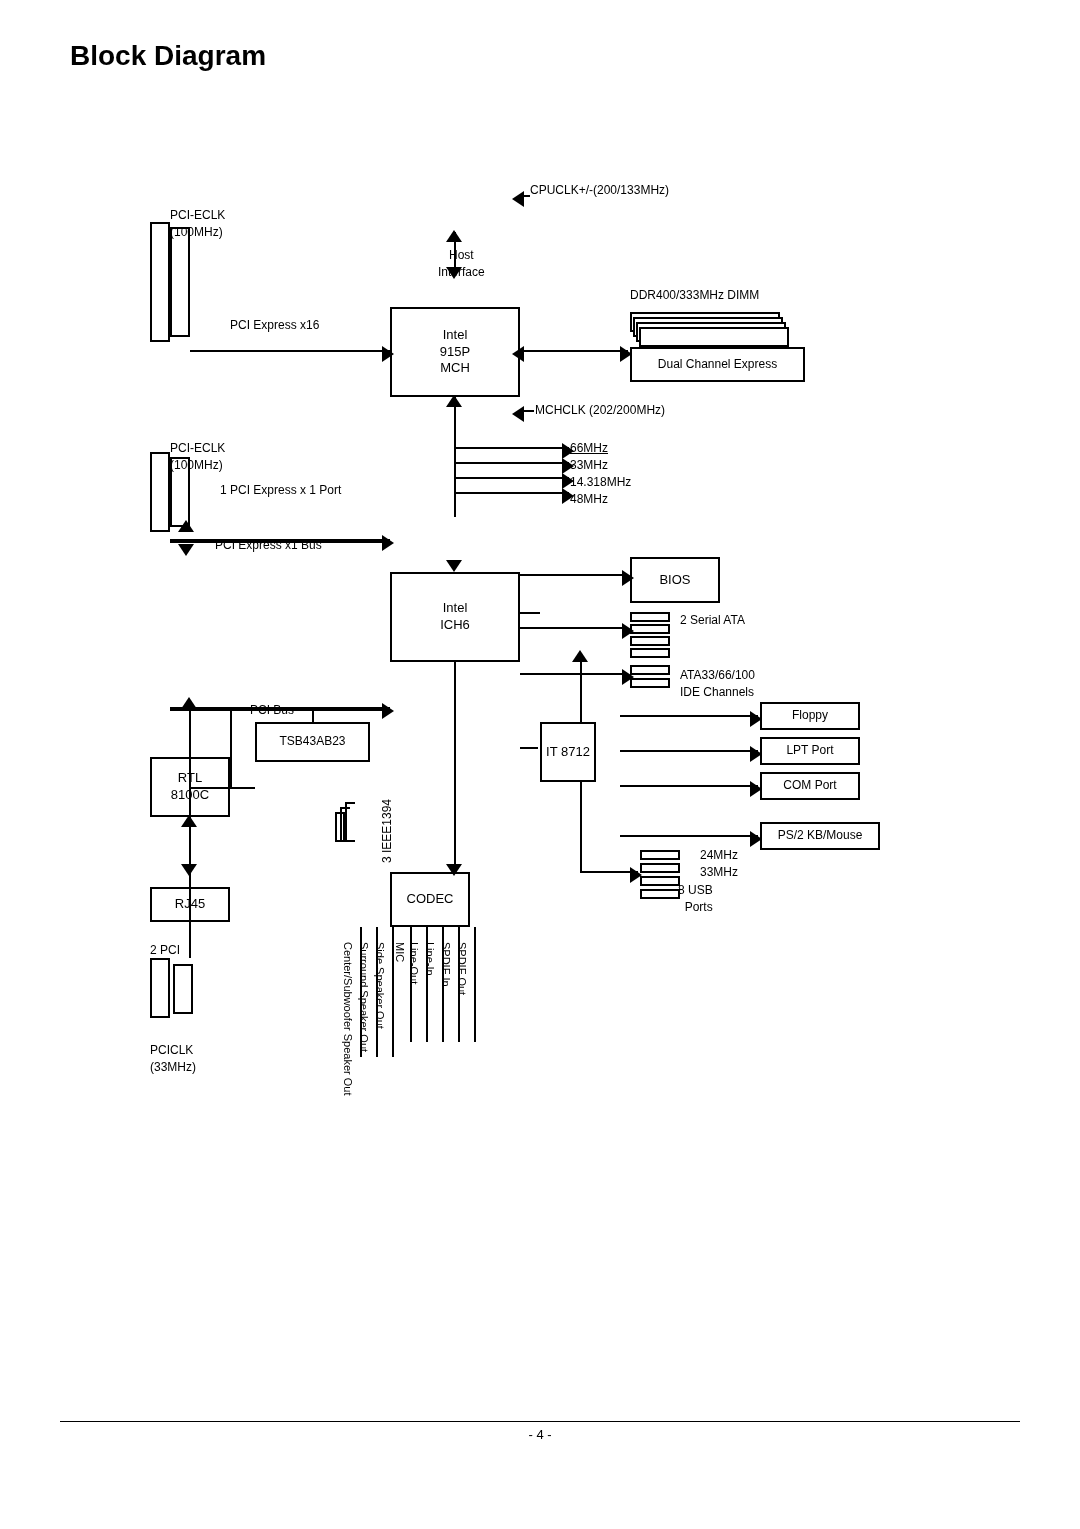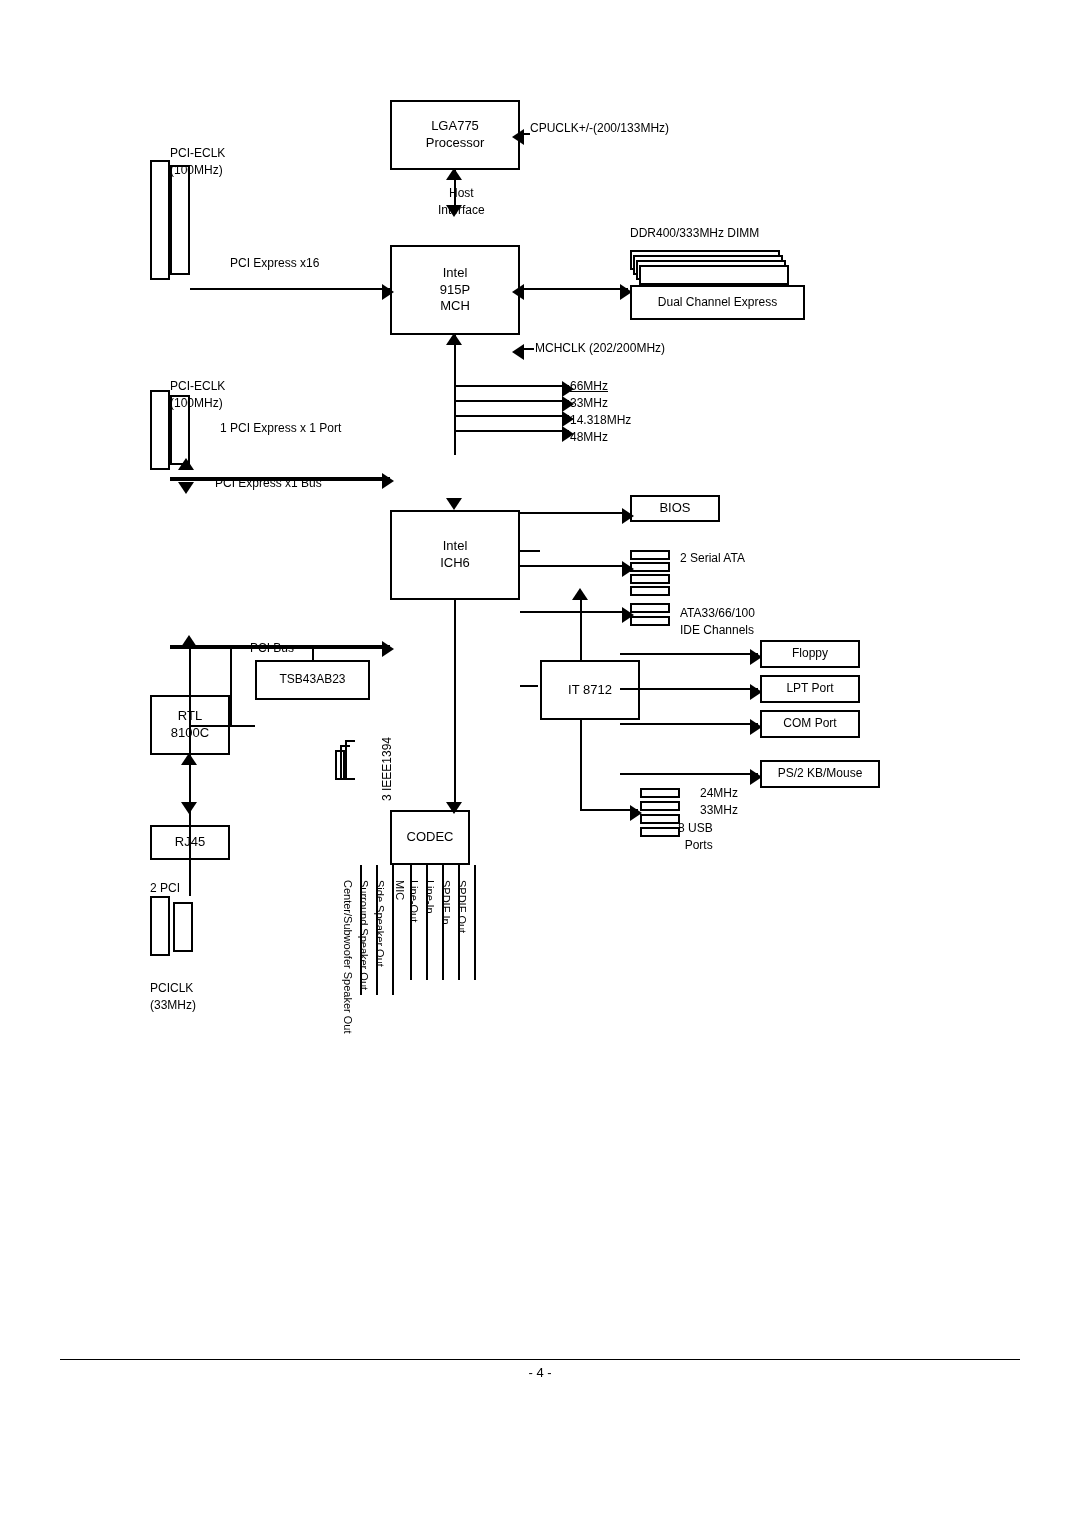--- a/index.html
+++ b/index.html
@@ -122,26 +122,24 @@
     .rotated-text {
       position: absolute;
       white-space: nowrap;
       transform-origin: center center;
     }
   </style>
 </head>
 <body>
 
 <div class="page">
+  <div class="page-title">Block Diagram</div>
 
   <div class="diagram-container">
 
-    <div class="box" style="left:330px; top:60px; width:130px; height:70px; font-size:13px;">
-      <span>LGA775<br>Processor</span>
-    </div>
 
     <div class="label" style="left:470px; top:80px; font-size:12px;">CPUCLK+/-(200/133MHz)</div>
 
     <div class="line-h" style="left:460px; top:93px; width:10px;"></div>
     <div class="arrow-left" style="left:452px; top:89px;"></div>
 
     <div class="label" style="left:378px; top:145px; font-size:12px; text-align:center;">Host<br>Interface</div>
 
     <div class="line-v" style="left:394px; top:130px; height:40px;"></div>
     <div class="arrow-down" style="left:386px; top:165px;"></div>
@@ -215,21 +213,21 @@
     <div class="arrow-up" style="left:118px; top:418px;"></div>
     <div class="arrow-down" style="left:118px; top:442px;"></div>
 
     <div class="box" style="left:330px; top:470px; width:130px; height:90px; font-size:13px;">
       <span>Intel<br>ICH6</span>
     </div>
 
     <div class="arrow-down" style="left:386px; top:458px;"></div>
     <div class="arrow-up" style="left:386px; top:293px;"></div>
 
-    <div class="box" style="left:570px; top:455px; width:90px; height:27px; font-size:13px;">
+    <div class="box" style="left:570px; top:455px; width:90px; height:46px; font-size:13px;">
       <span>BIOS</span>
     </div>
 
     <div class="line-h" style="left:460px; top:472px; width:108px;"></div>
     <div class="arrow-right" style="left:562px; top:468px;"></div>
 
     <div class="label" style="left:620px; top:510px; font-size:12px;">2 Serial ATA</div>
     <div style="position:absolute; left:570px; top:510px; width:40px; height:10px; border:2px solid #000;"></div>
     <div style="position:absolute; left:570px; top:522px; width:40px; height:10px; border:2px solid #000;"></div>
     <div style="position:absolute; left:570px; top:534px; width:40px; height:10px; border:2px solid #000;"></div>
@@ -243,21 +241,21 @@
     <div style="position:absolute; left:570px; top:576px; width:40px; height:10px; border:2px solid #000;"></div>
 
     <div class="line-h" style="left:460px; top:571px; width:108px;"></div>
     <div class="arrow-right" style="left:562px; top:567px;"></div>
 
     <div class="label" style="left:190px; top:600px; font-size:12px;">PCI Bus</div>
 
     <div class="line-thick-h" style="left:110px; top:605px; width:220px; height:4px;"></div>
     <div class="arrow-right" style="left:322px; top:601px;"></div>
 
-    <div class="box" style="left:480px; top:620px; width:100px; height:60px; font-size:13px;">
+    <div class="box" style="left:480px; top:620px; width:56px; height:60px; font-size:13px;">
       <span>IT 8712</span>
     </div>
 
     <div class="line-h" style="left:460px; top:645px; width:18px;"></div>
 
     <div class="box" style="left:700px; top:600px; width:100px; height:28px; font-size:12px;">
       <span>Floppy</span>
     </div>
 
     <div class="box" style="left:700px; top:635px; width:100px; height:28px; font-size:12px;">

